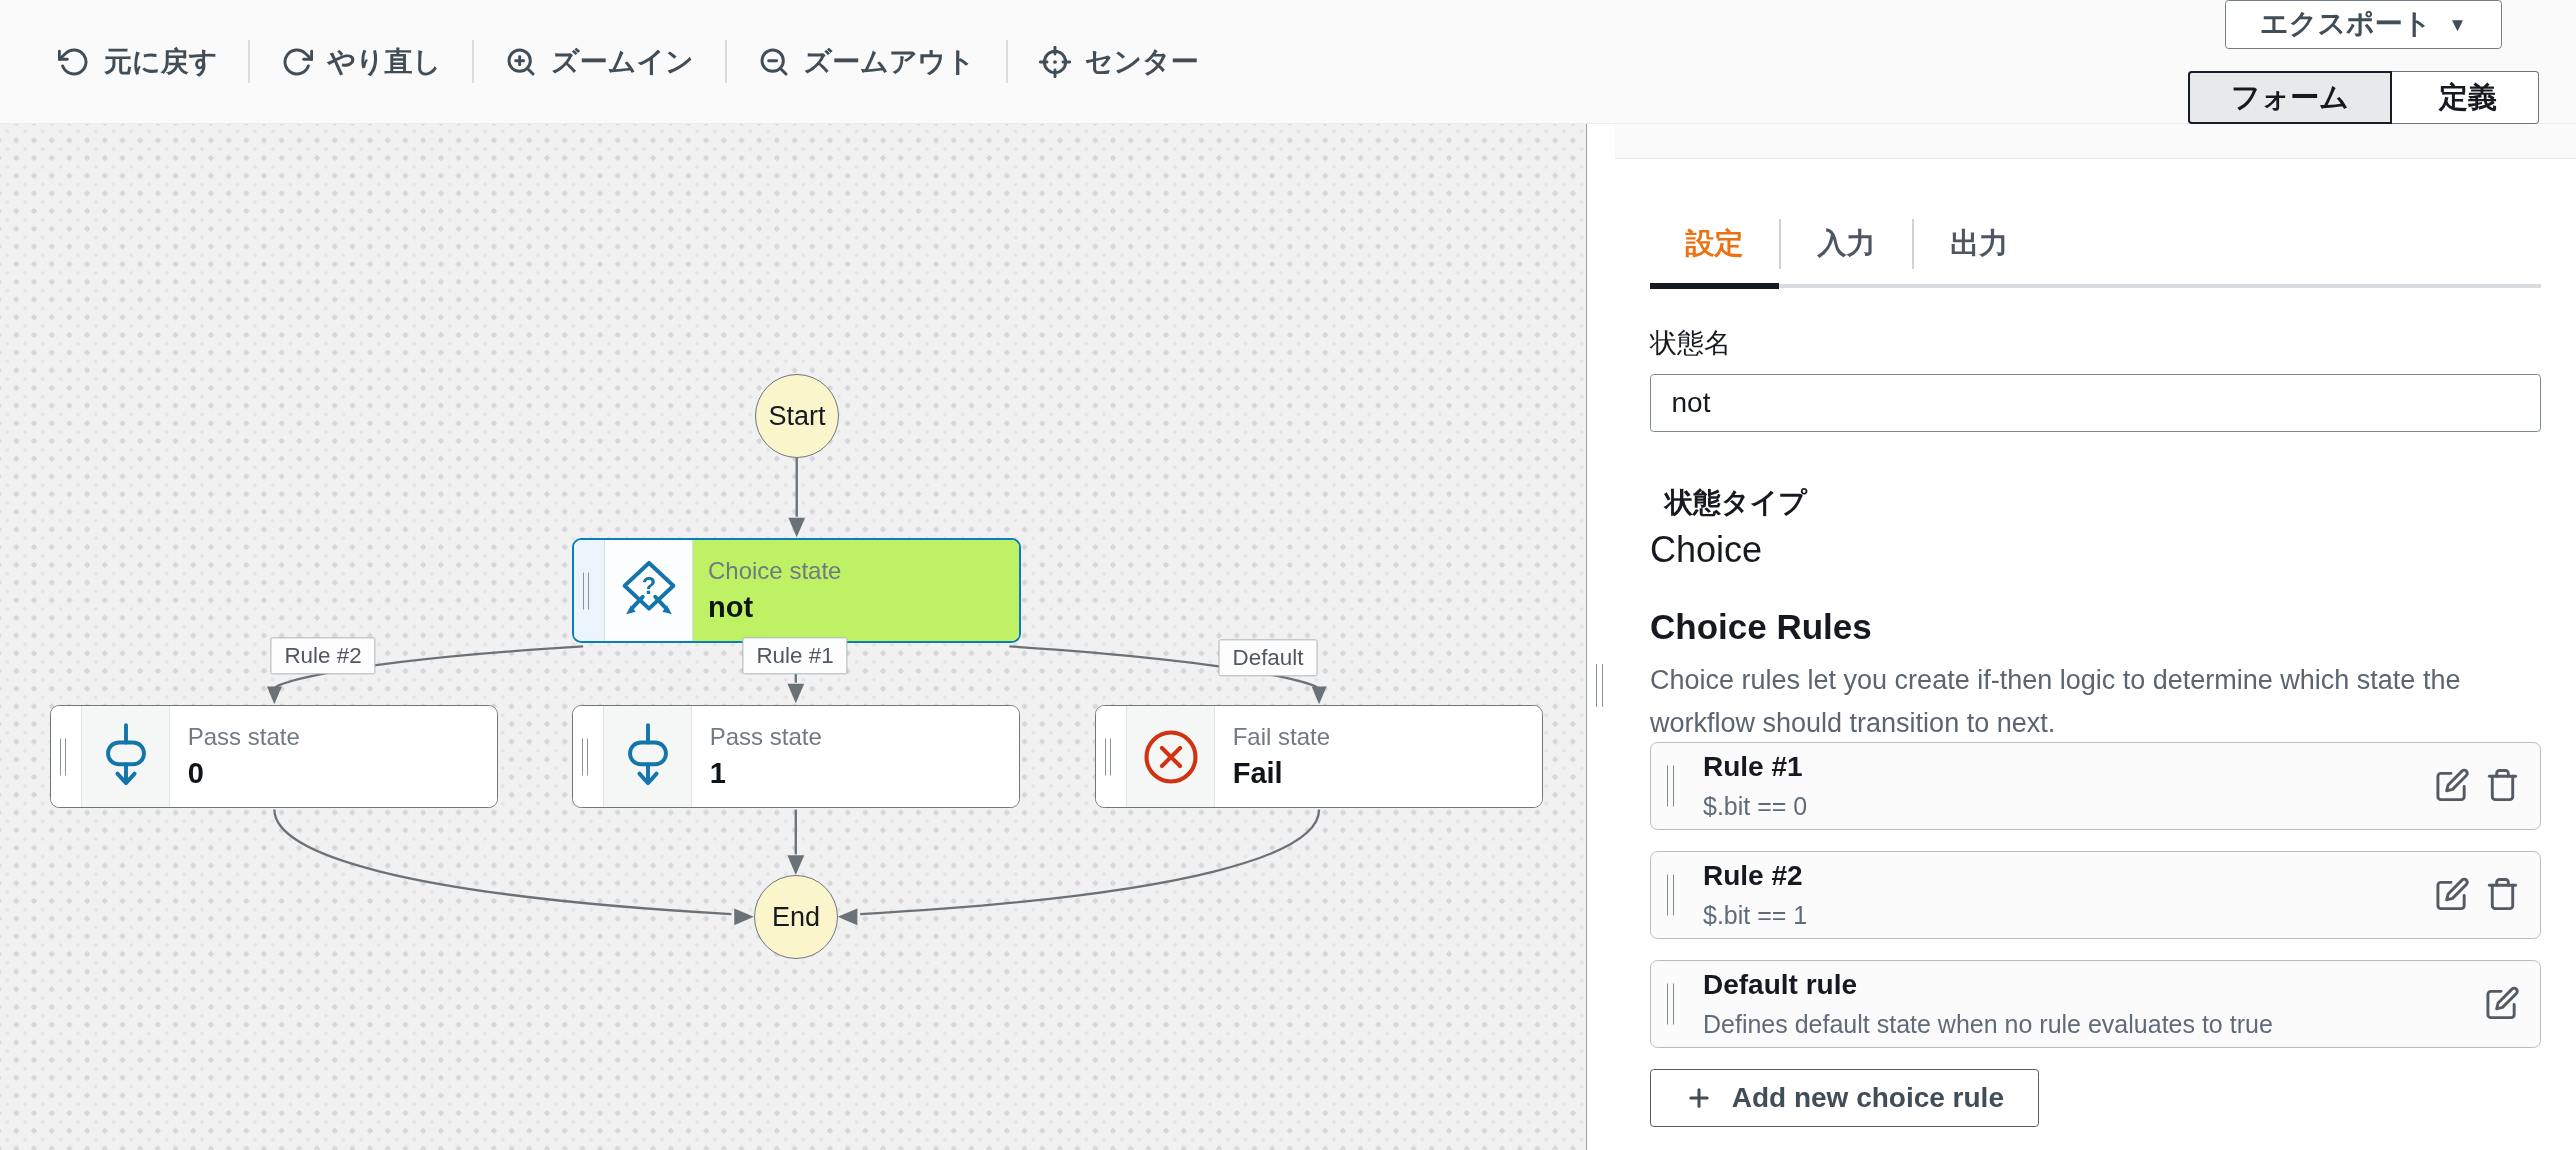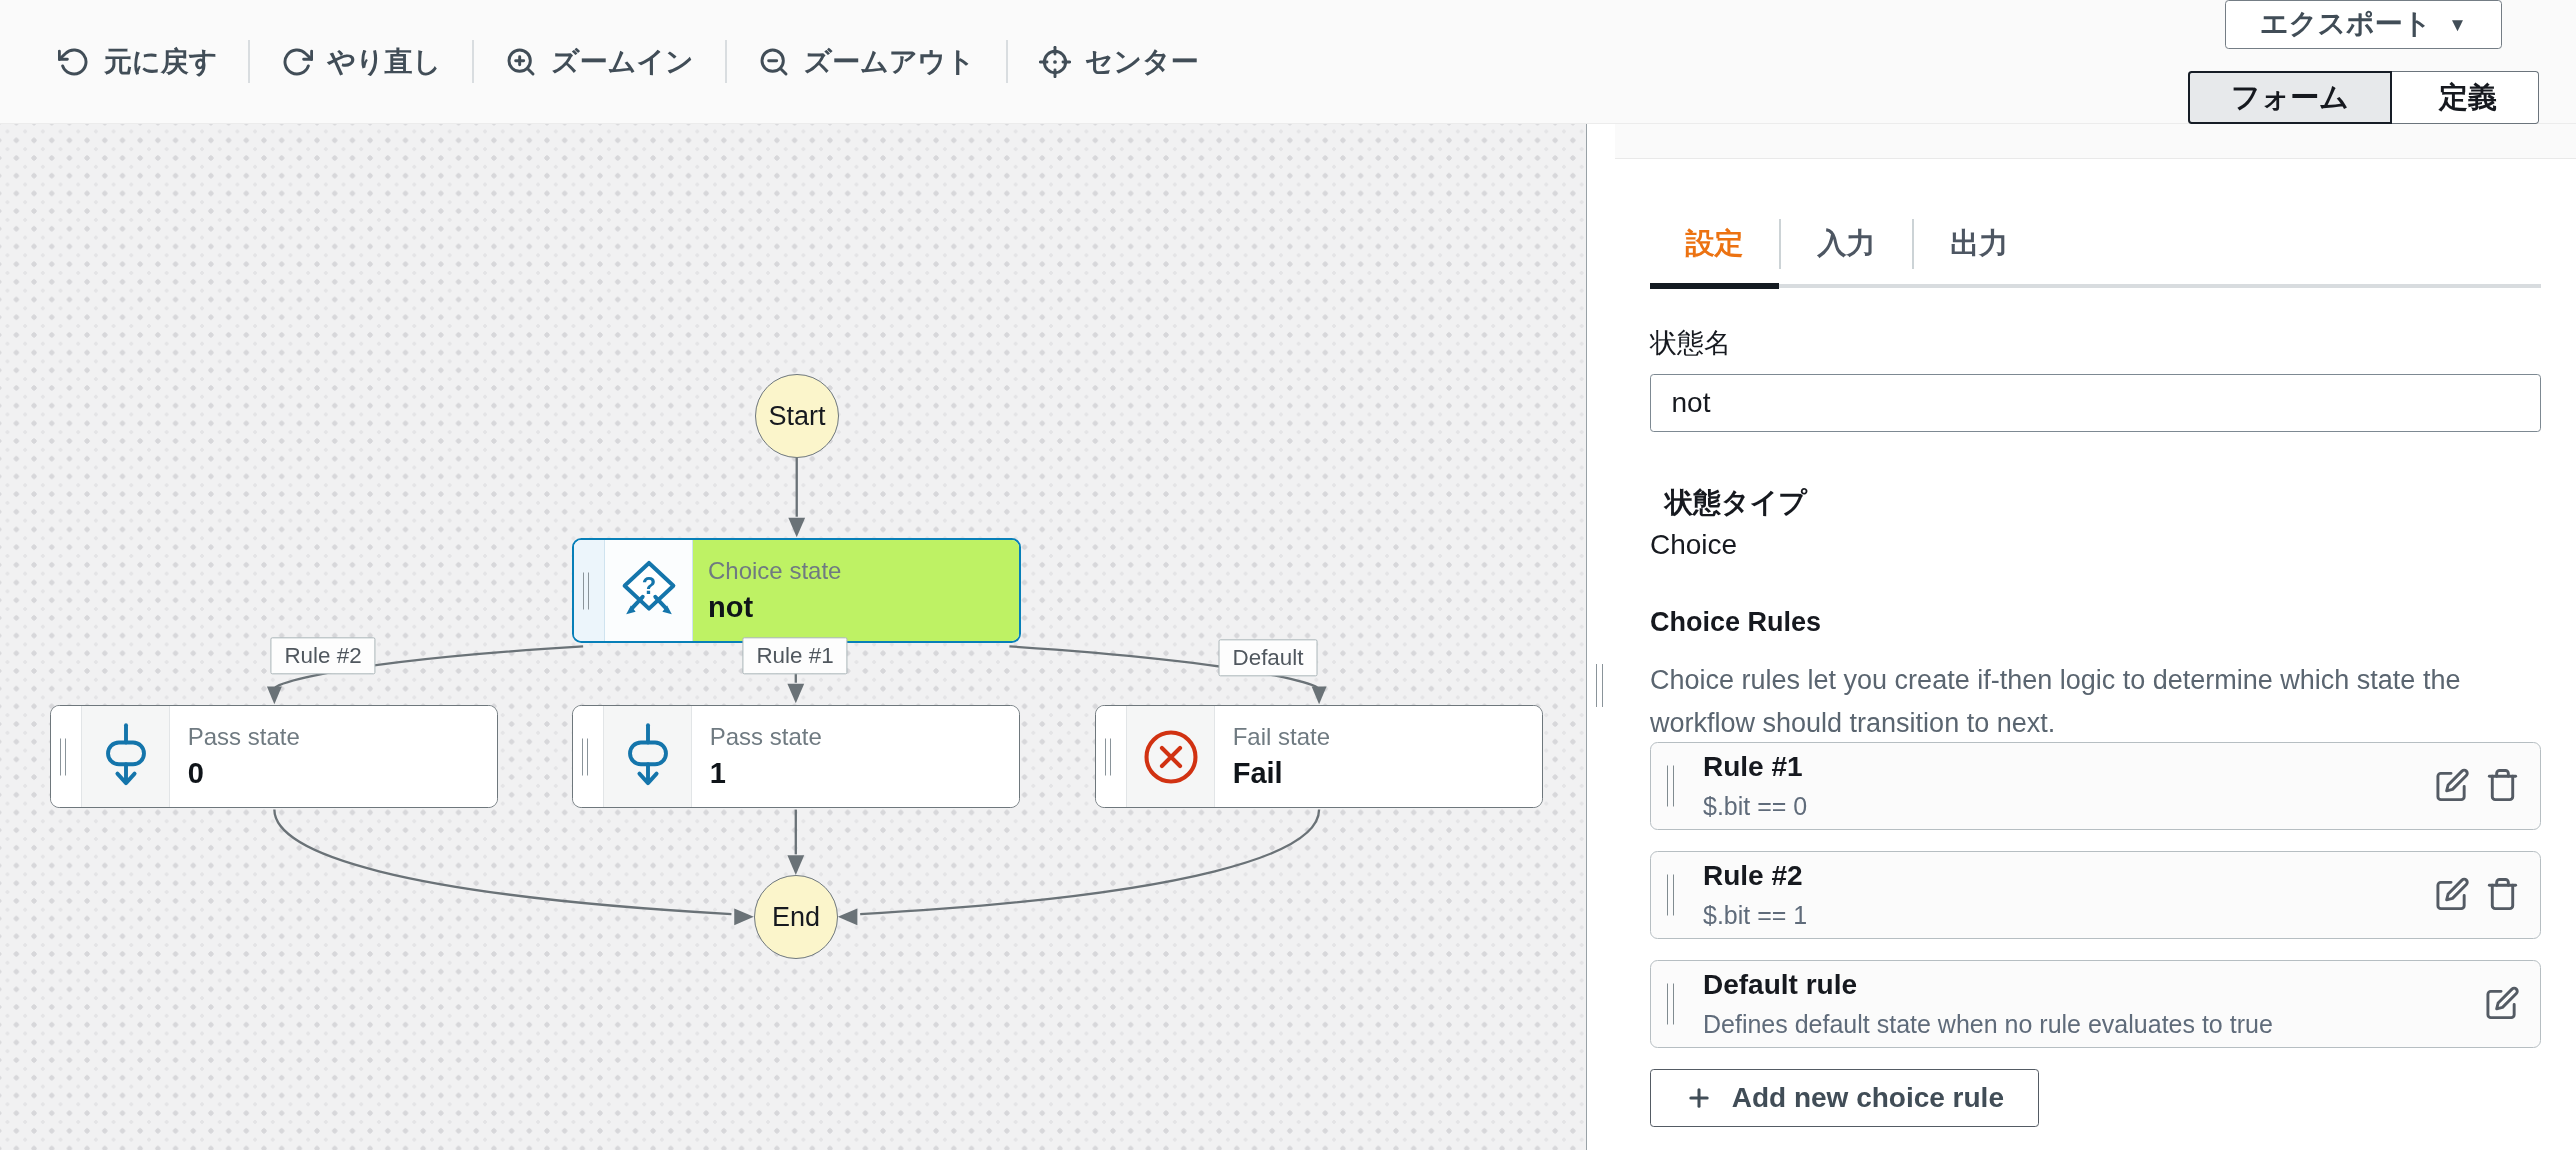--- a/index.html
+++ b/index.html
@@ -81,22 +81,22 @@
   .tab.active { color:#ec7211; }
   .tab.active::after { content:""; position:absolute; left:0; right:0; bottom:-4.7px;
     height:5.6px; background:#141a21; }
   .tab-sep { width:1.9px; height:50px; background:#ccd3d6; align-self:center; }
 
   .field-label { position:absolute; left:35px; top:201px; font-size:27px; color:#16191f; }
   .state-name-input { position:absolute; left:35px; right:35px; top:250px; height:58px;
     width:891px; border:1.9px solid #7d8992; border-radius:3.7px; font-size:28px;
     font-family:inherit; color:#16191f; padding:0 20.5px; background:#fff; }
   .type-label { position:absolute; left:50px; top:360px; font-size:28px; font-weight:700; color:#16191f; }
-  .type-value { position:absolute; left:35px; top:405px; font-size:28px; color:#16191f; }
-  .rules-heading { position:absolute; left:35px; top:483px; font-size:27px; font-weight:700; color:#16191f; }
+  .type-value { position:absolute; left:35px; top:405px; font-size:36px; color:#16191f; }
+  .rules-heading { position:absolute; left:35px; top:483px; font-size:35px; font-weight:700; color:#16191f; }
   .rules-desc { position:absolute; left:35px; right:35px; top:535px; font-size:27px;
     line-height:43px; color:#5a6570; }
 
   .rule-card { position:absolute; left:35px; width:891px; height:88px; background:#fbfbfb;
     border:0.9px solid #b6bec2; border-radius:7.5px; display:flex; flex-direction:column;
     justify-content:center; gap:8.4px; padding-left:52px; }
   .rule-card::before { content:""; position:absolute; left:16px; top:50%; transform:translateY(-50%);
     width:4.7px; height:41px; border-left:1.9px solid #808b90; border-right:1.9px solid #808b90; }
   .rule-title { font-size:28px; font-weight:700; color:#16191f; }
   .rule-sub { font-size:25px; color:#5f6b7a; }

